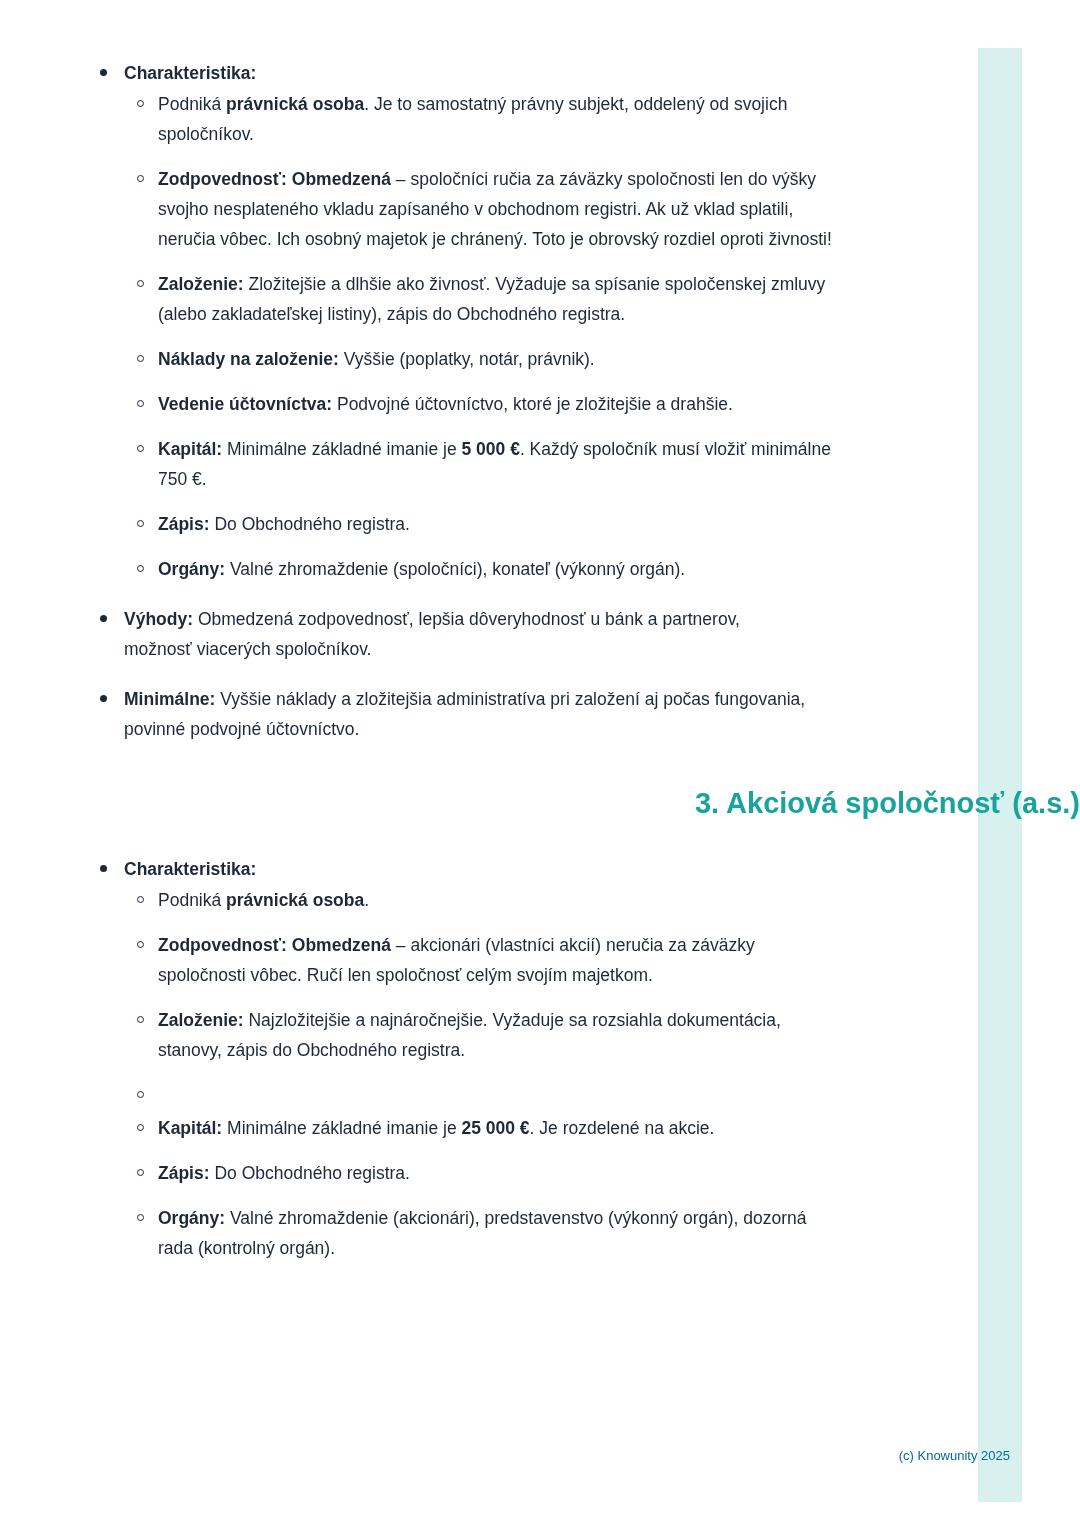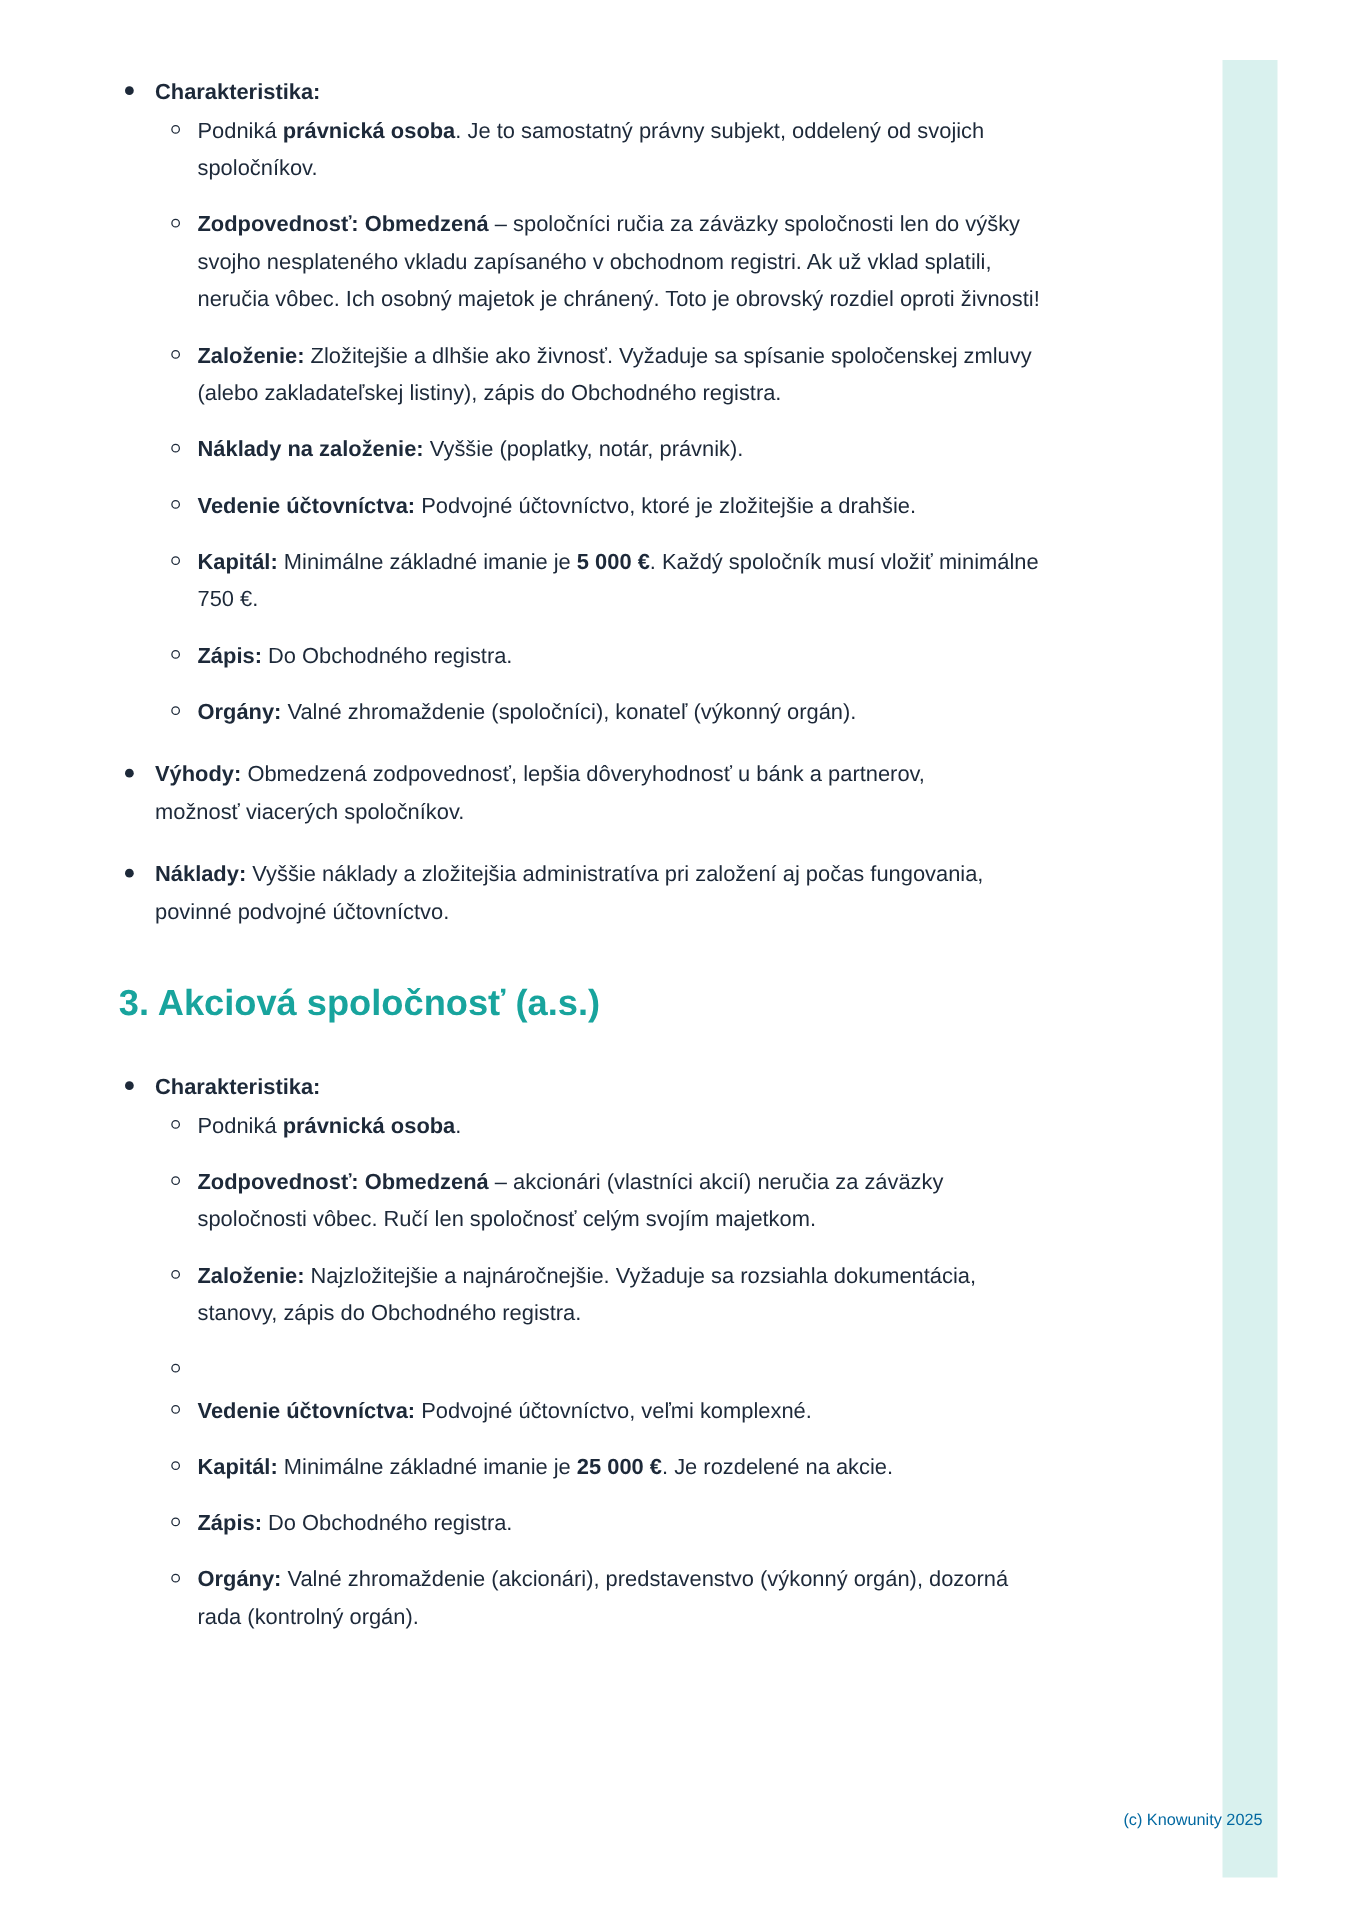--- a/index.html
+++ b/index.html
@@ -54,20 +54,21 @@
   }
   .txt { max-width: 688px; }
   .b { font-weight: 700; }
   h2.section-heading {
     color: var(--accent-color, #18a49d);
     font-size: 29px;
     line-height: 38px;
     font-weight: 700;
     padding-left: 95px;
     margin: 40px 0 32px;
+    text-align: right;
   }
   .footer {
     position: absolute;
     right: 70px;
     bottom: 64px;
     font-size: 13px;
     line-height: 16px;
     color: #0369a1;
     z-index: 2;
   }
@@ -113,21 +114,21 @@
       <div class="li level2">
         <span class="marker"></span>
         <span class="txt"><span class="b">Orgány:</span><span> Valné zhromaždenie (spoločníci), konateľ (výkonný orgán).</span></span>
       </div>
       <div class="li level1">
         <span class="marker"></span>
         <span class="txt"><span class="b">Výhody:</span><span> Obmedzená zodpovednosť, lepšia dôveryhodnosť u bánk a partnerov, možnosť viacerých spoločníkov.</span></span>
       </div>
       <div class="li level1">
         <span class="marker"></span>
-        <span class="txt"><span class="b">Náklady:</span><span> Vyššie náklady a zložitejšia administratíva pri založení aj počas fungovania, povinné podvojné účtovníctvo.</span></span>
+        <span class="txt"><span class="b">Minimálne:</span><span> Vyššie náklady a zložitejšia administratíva pri založení aj počas fungovania, povinné podvojné účtovníctvo.</span></span>
       </div>
       <h2 class="section-heading">3. Akciová spoločnosť (a.s.)</h2>
       <div class="li level1 group-header">
         <span class="marker"></span>
         <span class="txt"><span class="b">Charakteristika:</span></span>
       </div>
       <div class="li level2">
         <span class="marker"></span>
         <span class="txt"><span>Podniká </span><span class="b">právnická osoba</span><span>.</span></span>
       </div>
@@ -137,24 +138,20 @@
       </div>
       <div class="li level2">
         <span class="marker"></span>
         <span class="txt"><span class="b">Založenie:</span><span> Najzložitejšie a najnáročnejšie. Vyžaduje sa rozsiahla dokumentácia, stanovy, zápis do Obchodného registra.</span></span>
       </div>
       <div class="li level2">
         <span class="marker"></span>
       </div>
       <div class="li level2">
         <span class="marker"></span>
-        <span class="txt"><span class="b">Vedenie účtovníctva:</span><span> Podvojné účtovníctvo, veľmi komplexné.</span></span>
-      </div>
-      <div class="li level2">
-        <span class="marker"></span>
         <span class="txt"><span class="b">Kapitál:</span><span> Minimálne základné imanie je </span><span class="b">25 000 €</span><span>. Je rozdelené na akcie.</span></span>
       </div>
       <div class="li level2">
         <span class="marker"></span>
         <span class="txt"><span class="b">Zápis:</span><span> Do Obchodného registra.</span></span>
       </div>
       <div class="li level2">
         <span class="marker"></span>
         <span class="txt"><span class="b">Orgány:</span><span> Valné zhromaždenie (akcionári), predstavenstvo (výkonný orgán), dozorná rada (kontrolný orgán).</span></span>
       </div>

